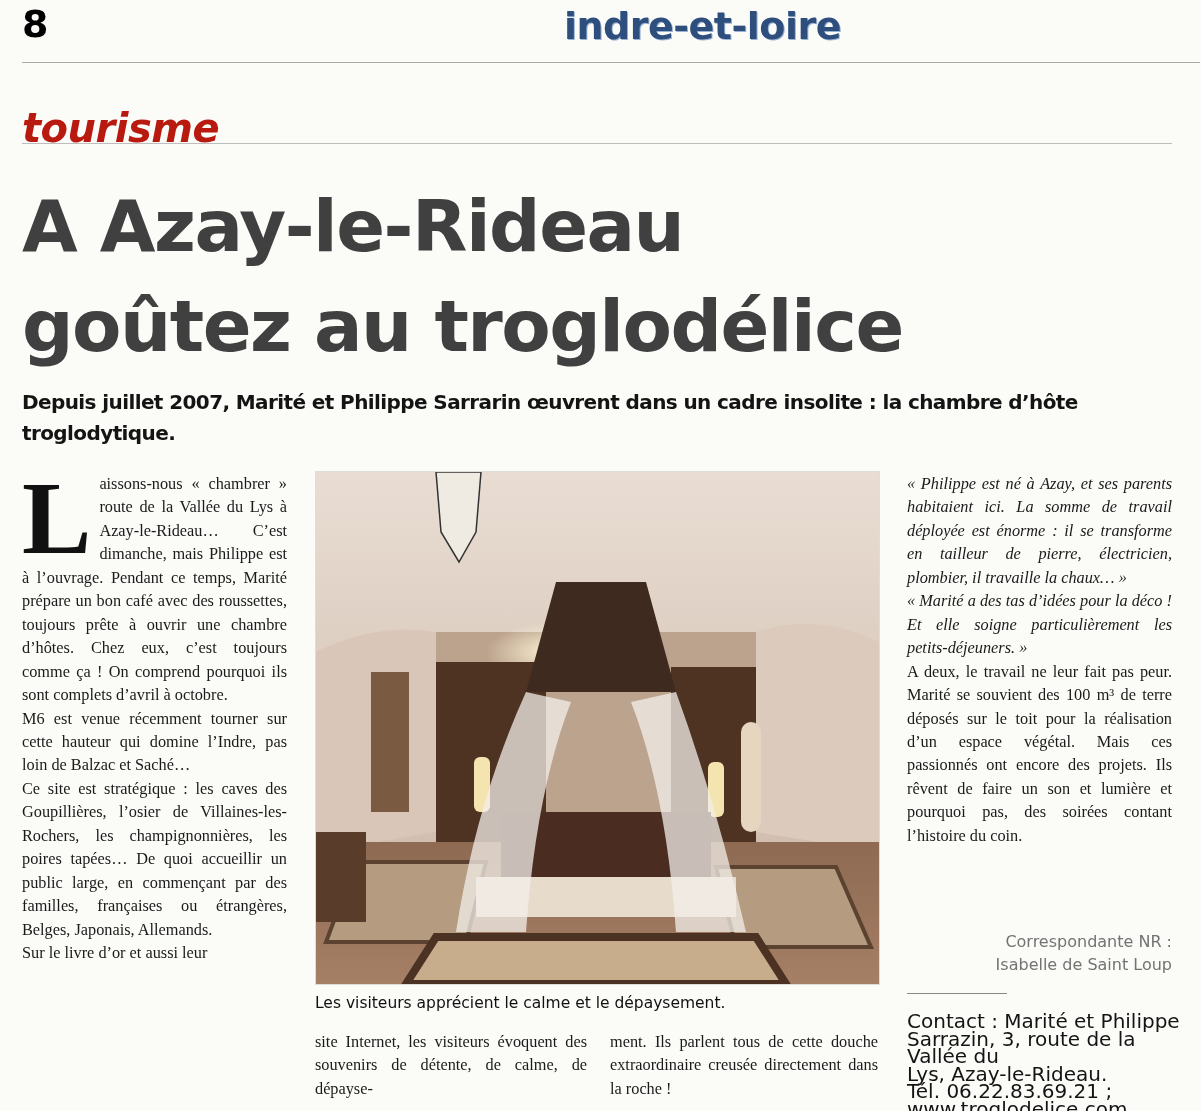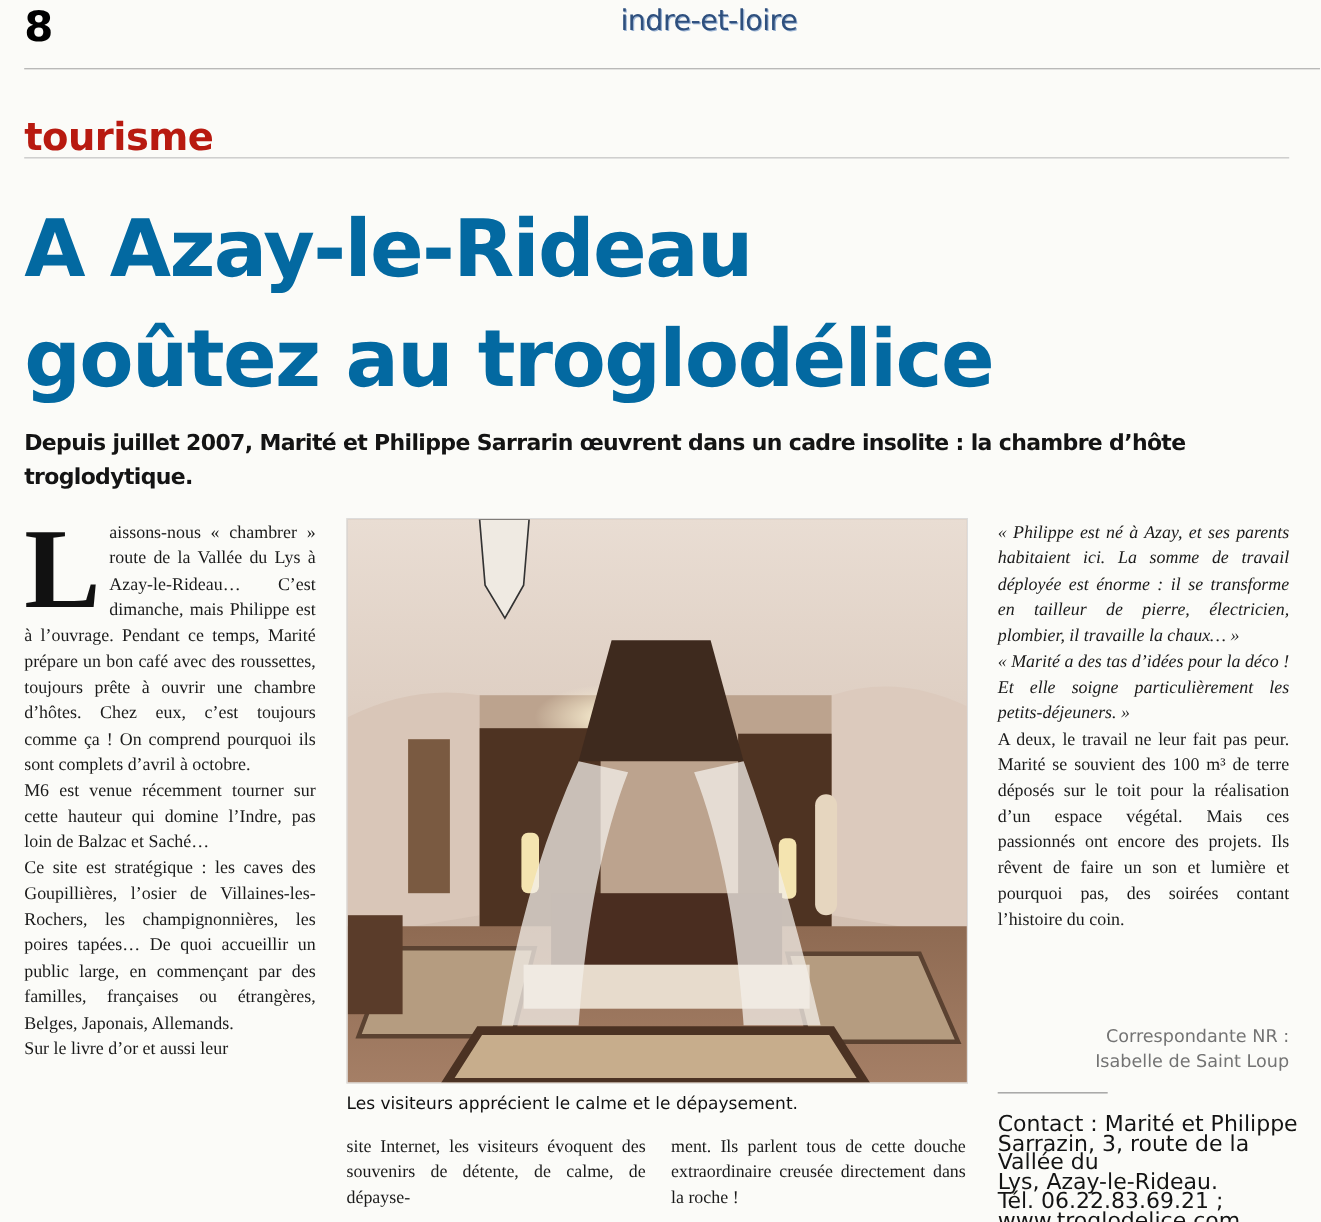--- a/index.html
+++ b/index.html
@@ -5,28 +5,28 @@
   html, body { margin:0; padding:0; }
   body {
     width:1201px; height:1111px; overflow:hidden; position:relative;
     background:#fbfbf8; color:#141414;
   }
   .abs { position:absolute; }
   .sans { font-family:"DejaVu Sans", "Liberation Sans", sans-serif; }
   .serif { font-family:"Liberation Serif", "DejaVu Serif", serif; }
 
   .page-num { left:22px; top:2px; font-size:38px; font-weight:bold; color:#000; }
-  .section { left:564px; top:4px; font-size:26px; font-weight:normal; color:#2e4f7d;
+  .section { left:564px; top:4px; font-size:38px; font-weight:bold; color:#2e4f7d;
     letter-spacing:-0.5px; text-shadow:1px 1px 0 #9ab3d3; }
   .rule1 { left:22px; top:62px; width:1178px; height:1px; background:#a8a8a8; }
 
-  .rubric { left:22px; top:105px; font-size:35px; font-weight:bold; color:#b81a10; letter-spacing:-0.5px; }
+  .rubric { left:22px; top:105px; font-size:40px; font-weight:bold; color:#b81a10; letter-spacing:-0.5px;font-style:italic; }
   .rule2 { left:22px; top:143px; width:1150px; height:1px; background:#bdbdbd; }
 
-  .headline { left:22px; top:176px; font-size:72px; font-weight:bold; color:#0369a1;
+  .headline { left:22px; top:176px; font-size:72px; font-weight:bold; color:#404040;
     line-height:100px; letter-spacing:-1.5px; }
 
   .chapo { left:22px; top:387px; width:1170px; font-size:20px; font-weight:bold; line-height:31px;
     color:#141414; letter-spacing:-0.6px; }
 
   .col { font-size:16.3px; line-height:23.45px; text-align:justify; color:#1a1a1a; }
   .col p { margin:0; }
   .col1 { left:22px; top:472px; width:265px; }
   .dropcap { float:left; font-size:104px; line-height:80px; margin:6px 8px 0 0; font-weight:bold; color:#111; }
 

